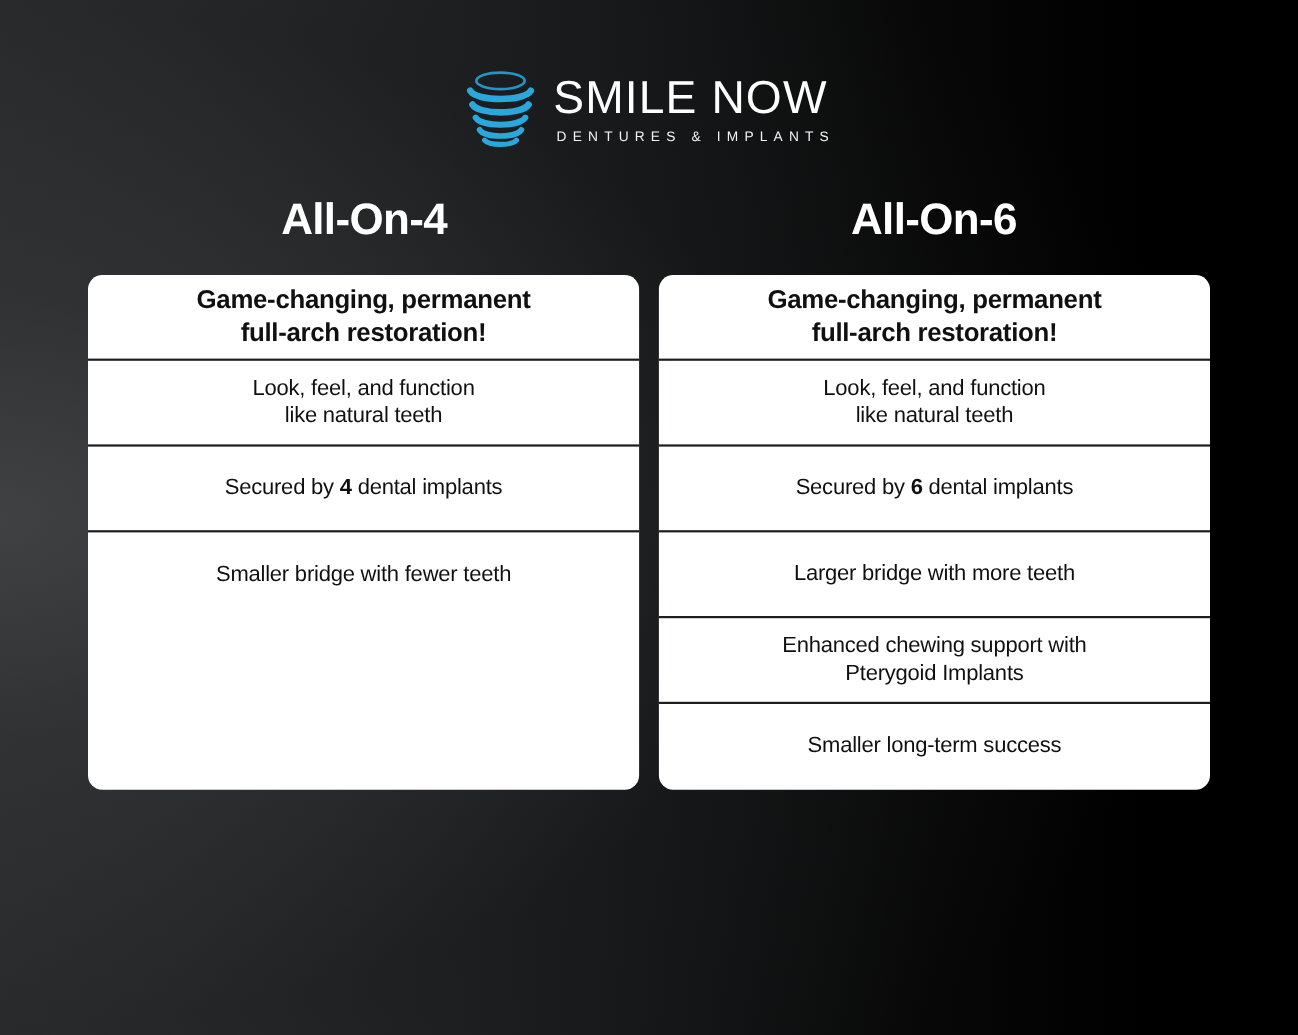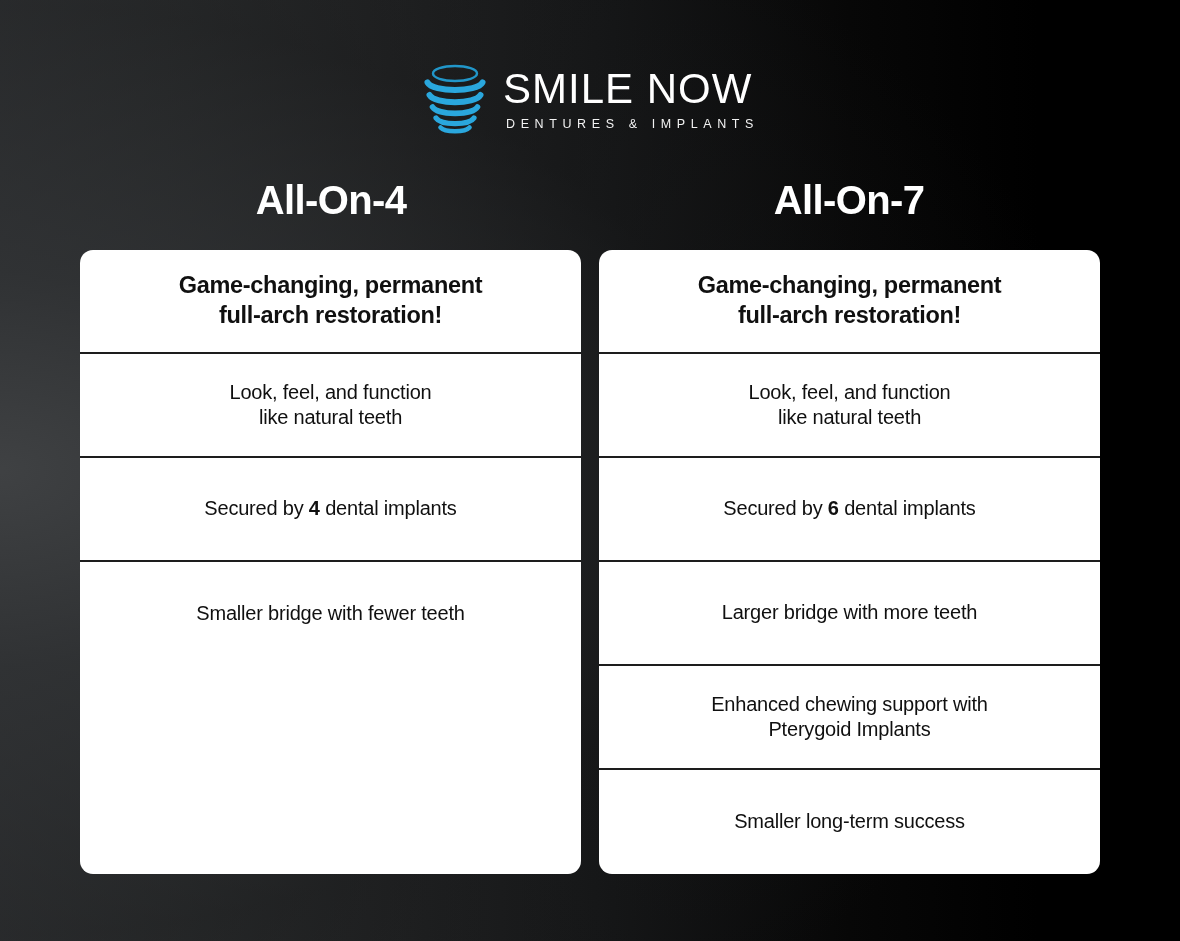--- a/index.html
+++ b/index.html
@@ -109,21 +109,21 @@
     flex: 1 1 0;
     background: #ffffff;
     border-radius: 13px;
     overflow: hidden;
     display: flex;
     flex-direction: column;
   }
 
   .row {
     border-bottom: 2px solid #1d1d1d;
-    height: 104px;
+    height: 78px;
     display: flex;
     align-items: center;
     justify-content: center;
     padding: 6px 10px;
     text-align: center;
   }
 
   .row:last-child {
     border-bottom: none;
   }
@@ -164,21 +164,21 @@
       </g>
     </svg>
     <div class="logo-words">
       <div class="logo-title">SMILE NOW</div>
       <div class="logo-tagline">DENTURES &amp; IMPLANTS</div>
     </div>
   </div>
 
   <div class="headings">
     <div class="heading">All-On-4</div>
-    <div class="heading">All-On-7</div>
+    <div class="heading">All-On-6</div>
   </div>
 
   <div class="cards">
     <div class="card">
         <div class="row emphasis">
           <div class="row-text">Game-changing, permanent<br>full-arch restoration!</div>
         </div>
         <div class="row">
           <div class="row-text">Look, feel, and function<br>like natural teeth</div>
         </div>

